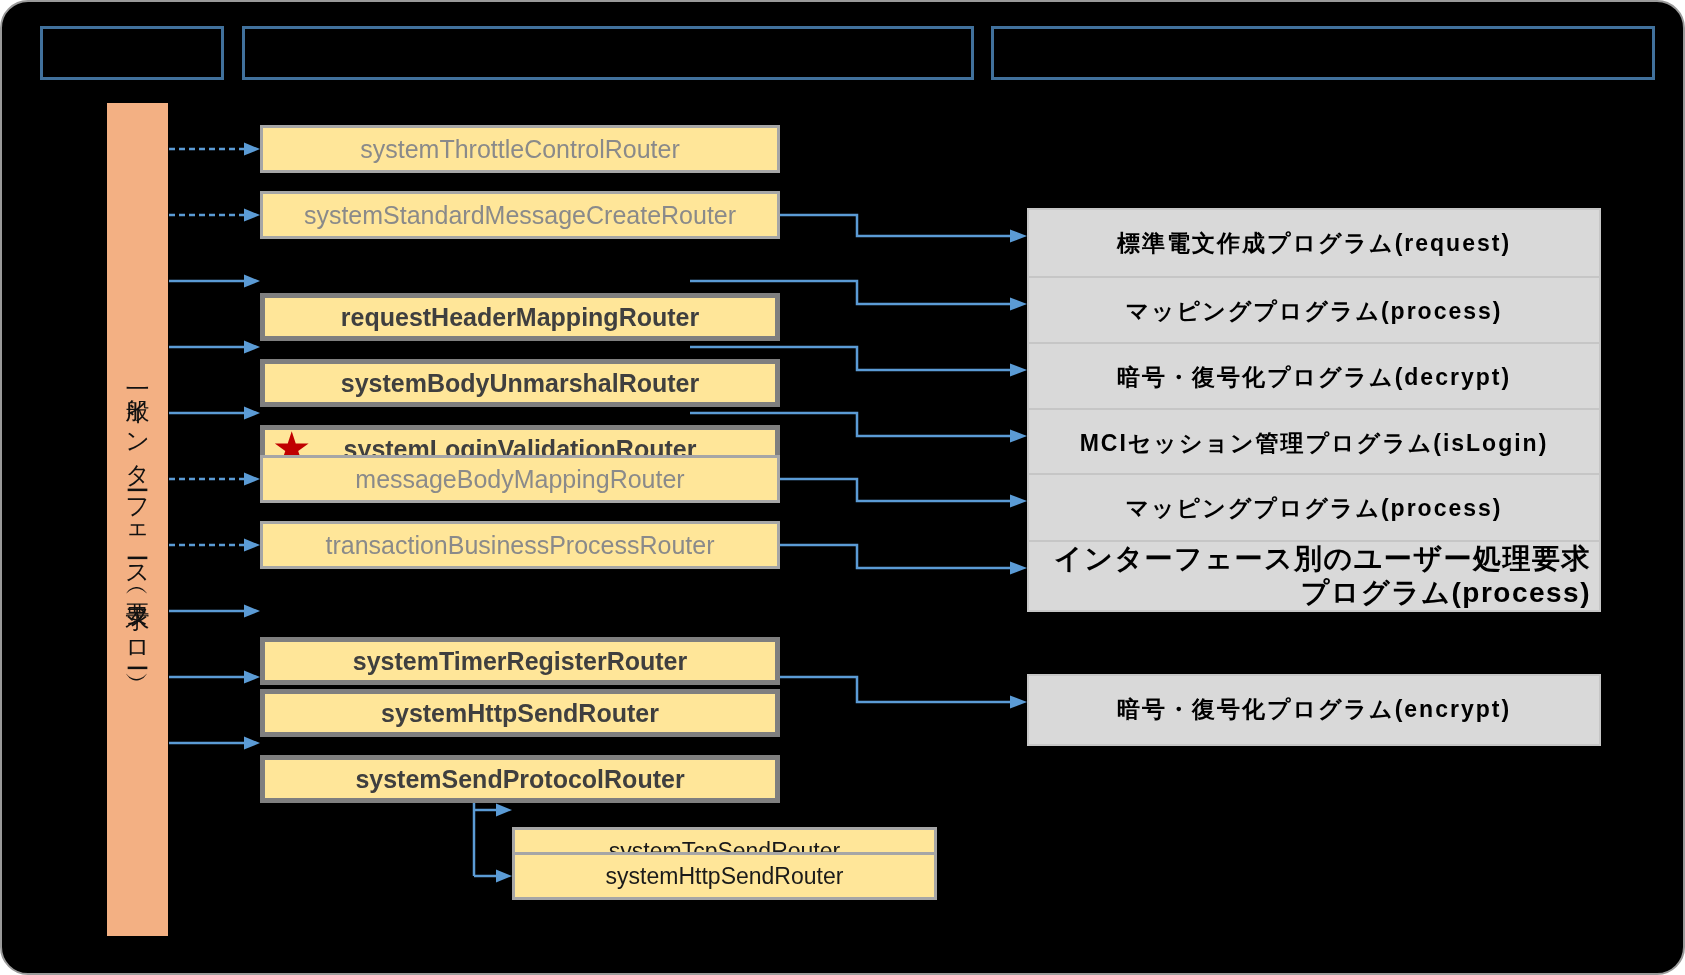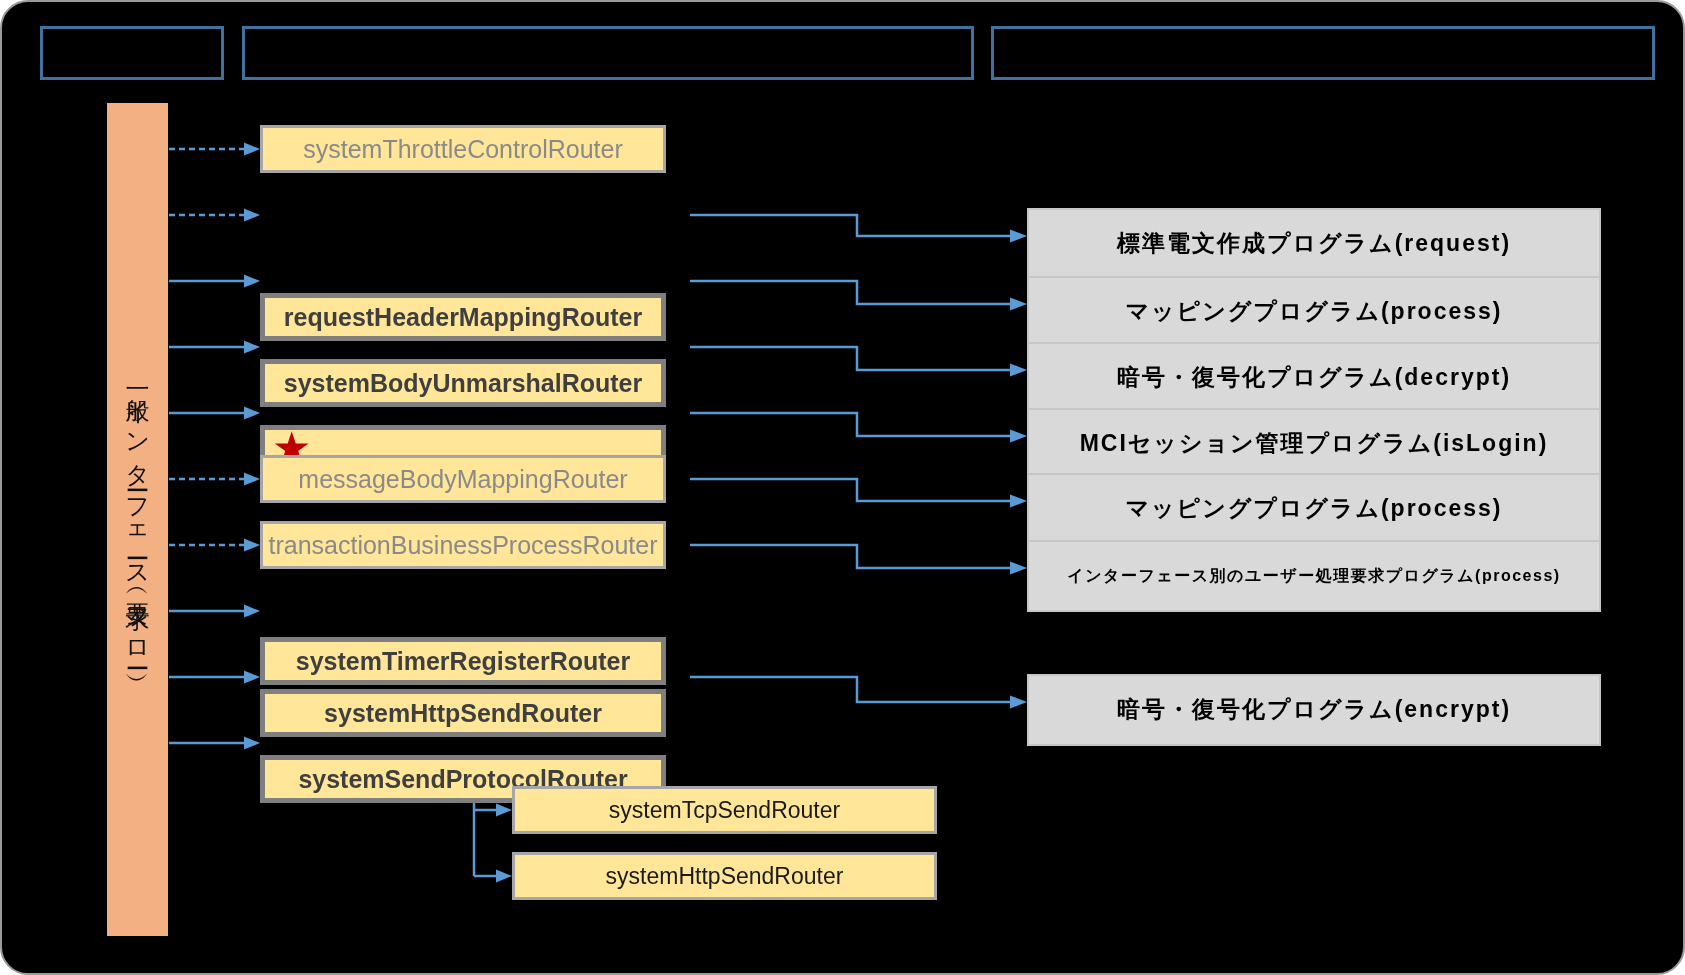--- a/index.html
+++ b/index.html
@@ -19,21 +19,21 @@
   .flowbar{
     position:absolute;left:105px;top:101px;width:61px;height:833px;
     background:var(--flow-bar,#F3B083);
     display:flex;align-items:center;justify-content:center;
   }
   .flowbar .vtext{
     writing-mode:vertical-rl;text-orientation:mixed;
     color:#111;font-size:24px;letter-spacing:4px;line-height:1;
   }
   .router{
-    position:absolute;left:258px;width:406px;height:48px;box-sizing:border-box;
+    position:absolute;left:258px;width:520px;height:48px;box-sizing:border-box;
     background:var(--router-fill,#FFE699);
     display:flex;align-items:center;justify-content:center;
     font-size:25px;white-space:nowrap;
   }
   .router.planned{border:3px solid var(--router-border-normal,#A6A6A6);color:var(--router-text-normal,#8A8A8A);}
   .router.impl{border:5px solid var(--router-border-emphasis,#7F7F7F);color:var(--router-text-emphasis,#3F3F3F);font-weight:bold;margin-top:36px;}
   .router .star{
     position:absolute;left:7px;top:50%;transform:translateY(-53%);
     font-size:44px;line-height:1;color:var(--star,#C00000);font-weight:normal;
   }
@@ -43,21 +43,21 @@
     color:#1a1a1a;display:flex;align-items:center;justify-content:center;
     font-size:23px;white-space:nowrap;
   }
   .program{
     position:absolute;left:1025px;width:574px;height:72px;box-sizing:border-box;
     background:var(--program-fill,#D9D9D9);border:2px solid #c6c6c6;
     color:var(--program-text,#000);font-weight:bold;font-size:23px;letter-spacing:2px;
     display:flex;align-items:center;justify-content:center;text-align:center;line-height:1.2;
     padding:0 8px;
   }
-  .program.wrap{font-size:16px;letter-spacing:1.5px;}
+  .program.wrap{font-size:28px;letter-spacing:1.5px;text-align:right;}
   .overlay{position:absolute;left:0;top:0;}
   .c-line{stroke:var(--arrow,#5B9BD5);stroke-width:2.5;fill:none;}
   .c-line.dashed{stroke-dasharray:6 4;}
   .c-head{fill:var(--arrow,#5B9BD5);stroke:none;}
 </style>
 </head>
 <body>
 
 <div class="slide">
 
@@ -146,46 +146,50 @@
   <div class="hdr hdr2"></div>
   <div class="hdr hdr3"></div>
 
   <div class="flowbar">
     <span class="vtext">一般インターフェース（要求フロー）</span>
   </div>
 
   <div class="router planned" style="top:123px">
     <span>systemThrottleControlRouter</span>
   </div>
+  <div class="router planned" style="top:189px">
+    <span>systemStandardMessageCreateRouter</span>
+  </div>
   <div class="router impl" style="top:255px">
     <span>requestHeaderMappingRouter</span>
   </div>
   <div class="router impl" style="top:321px">
     <span>systemBodyUnmarshalRouter</span>
   </div>
   <div class="router impl" style="top:387px">
     <span class="star">★</span>
+    <span>systemLoginValidationRouter</span>
   </div>
   <div class="router planned" style="top:519px">
     <span>transactionBusinessProcessRouter</span>
   </div>
   <div class="router planned" style="top:453px">
     <span>messageBodyMappingRouter</span>
   </div>
   <div class="router impl" style="top:599px">
     <span>systemTimerRegisterRouter</span>
   </div>
   <div class="router impl" style="top:651px">
     <span>systemHttpSendRouter</span>
   </div>
   <div class="router impl" style="top:717px">
     <span>systemSendProtocolRouter</span>
   </div>
 
-  <div class="child" style="top:784px">
+  <div class="child" style="top:825px">
     <span>systemTcpSendRouter</span>
   </div>
   <div class="child" style="top:850px">
     <span>systemHttpSendRouter</span>
   </div>
 
   <div class="program" style="top:206px">標準電文作成プログラム(request)</div>
   <div class="program" style="top:274px">マッピングプログラム(process)</div>
   <div class="program" style="top:340px">暗号・復号化プログラム(decrypt)</div>
   <div class="program" style="top:406px">MCIセッション管理プログラム(isLogin)</div>

